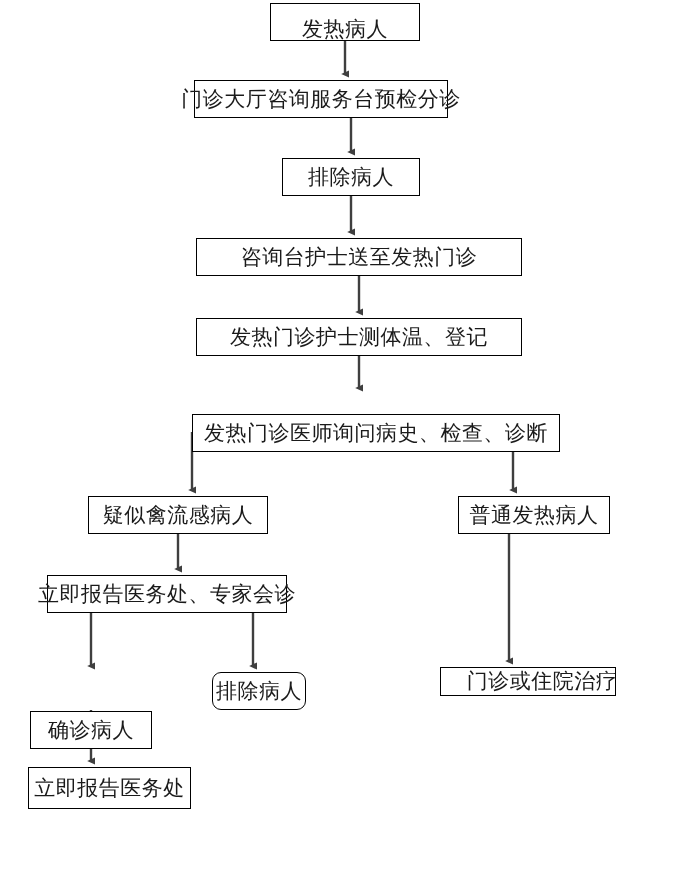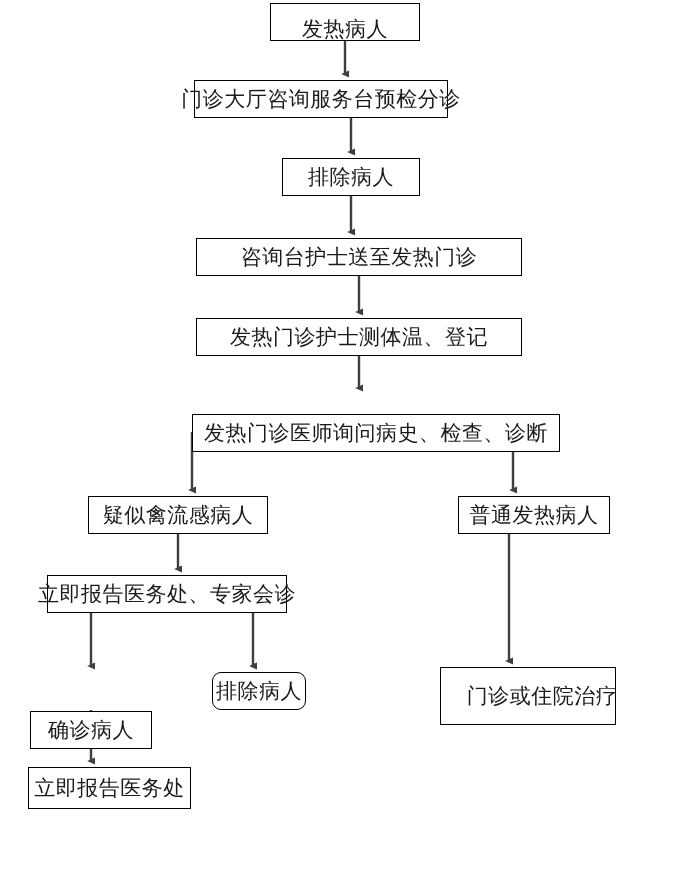--- a/index.html
+++ b/index.html
@@ -99,20 +99,20 @@
   </div>
   <div class="node" style="left: 47px; top: 575px; width: 240px; height: 38px; font-size: 21px;">
     <span class="node-label">立即报告医务处、专家会诊</span>
   </div>
   <div class="node" style="left: 30px; top: 672px; width: 122px; height: 38px; font-size: 21px; margin-top: 39px;">
     <span class="node-label">确诊病人</span>
   </div>
   <div class="node" style="left: 212px; top: 672px; width: 94px; height: 38px; font-size: 21px; border-radius: 9px;">
     <span class="node-label">排除病人</span>
   </div>
-  <div class="node" style="left: 440px; top: 667px; width: 176px; height: 58px; font-size: 21px; padding-left: 28px;">
+  <div class="node" style="left: 440px; top: 667px; width: 176px; height: 29px; font-size: 21px; padding-left: 28px;">
     <span class="node-label">门诊或住院治疗</span>
   </div>
   <div class="node" style="left: 28px; top: 767px; width: 163px; height: 42px; font-size: 21px;">
     <span class="node-label">立即报告医务处</span>
   </div>
 
 </div>
 
 </body></html>

